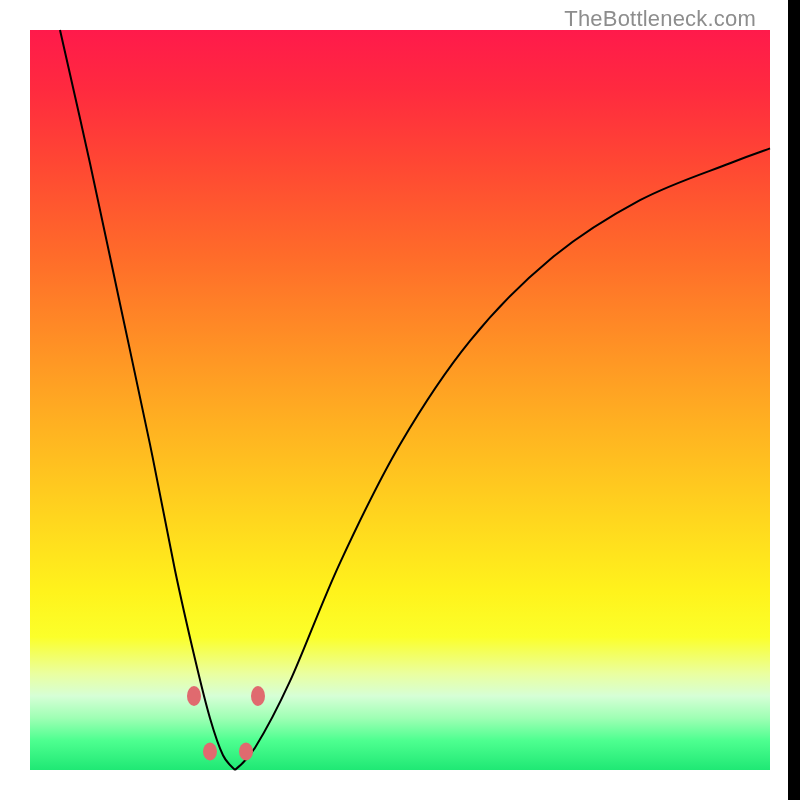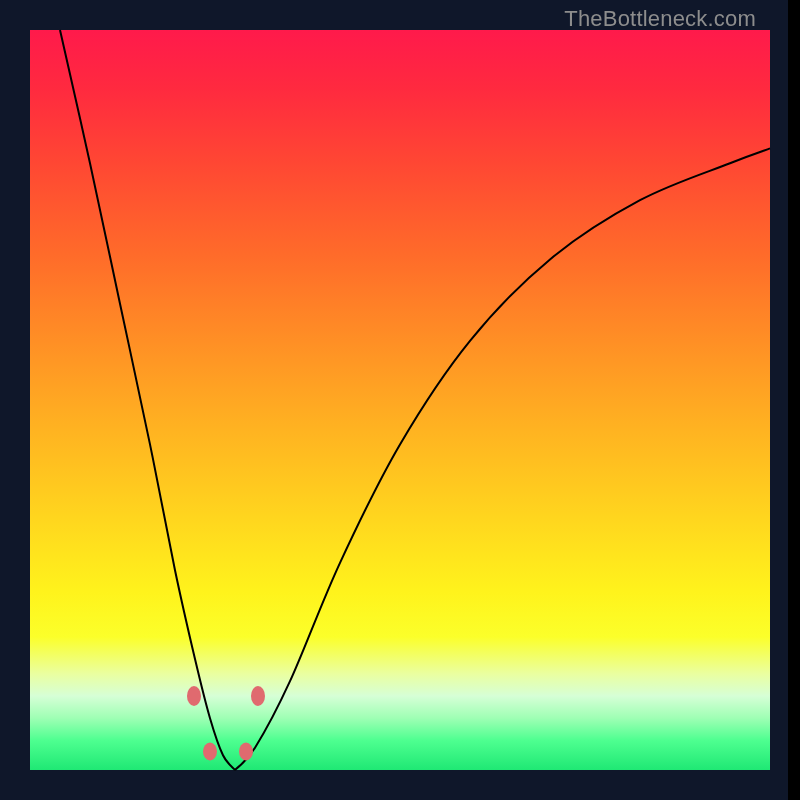--- a/index.html
+++ b/index.html
@@ -8,21 +8,21 @@
     width: 800px;
     height: 800px;
     overflow: hidden;
     background: #000;
     font-family: Arial, Helvetica, sans-serif;
   }
   .frame {
     position: relative;
     width: 788px;
     height: 800px;
-    background: #0f172a;
+    background: #ffffff;
   }
   .plot-area {
     position: absolute;
     left: 30px;
     top: 30px;
     width: 740px;
     height: 740px;
     background: linear-gradient(to bottom,
       #ff1a4b 0%,
       #ff2a3f 8%,

